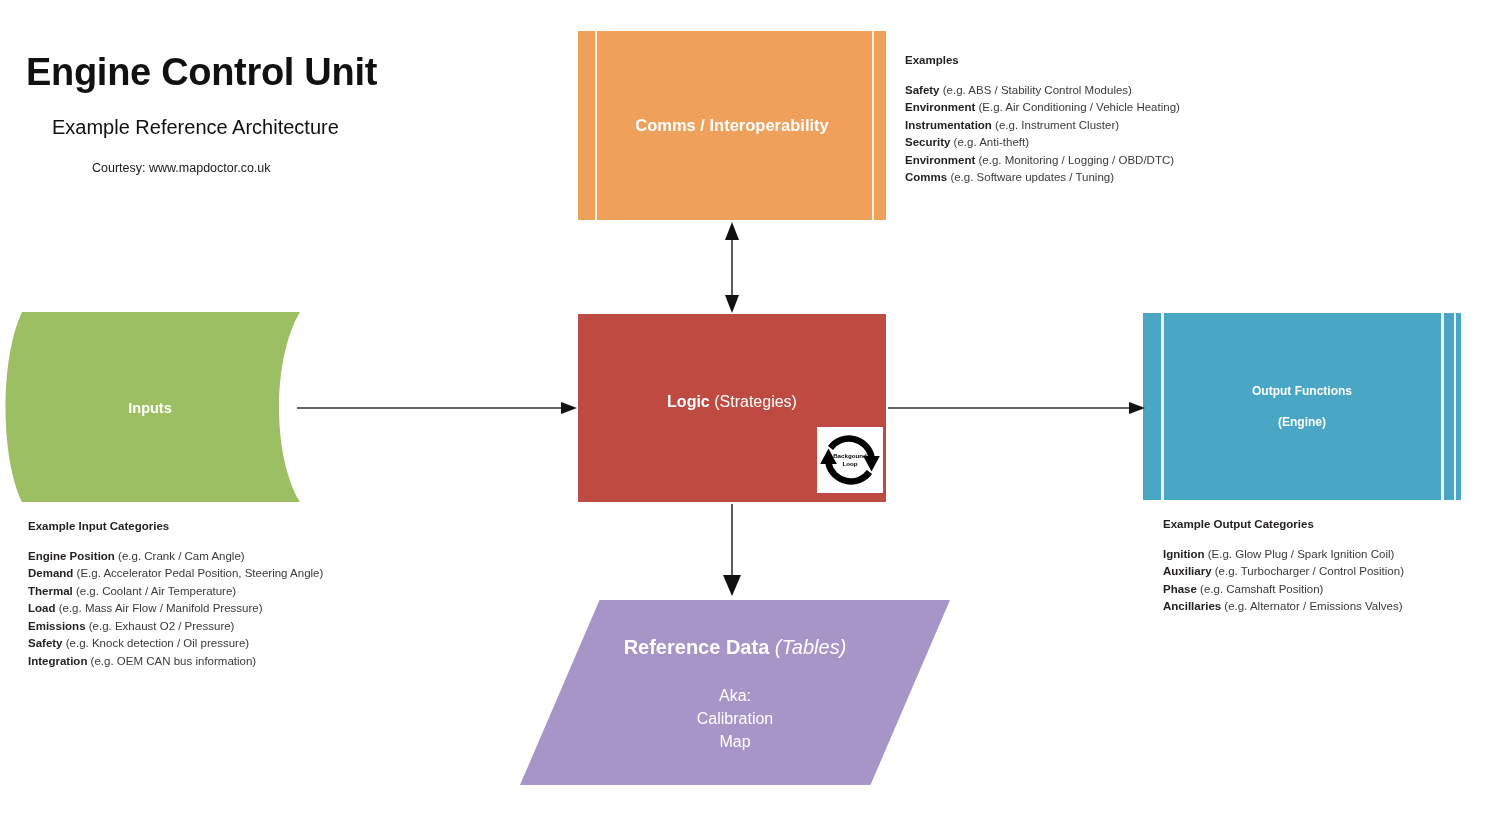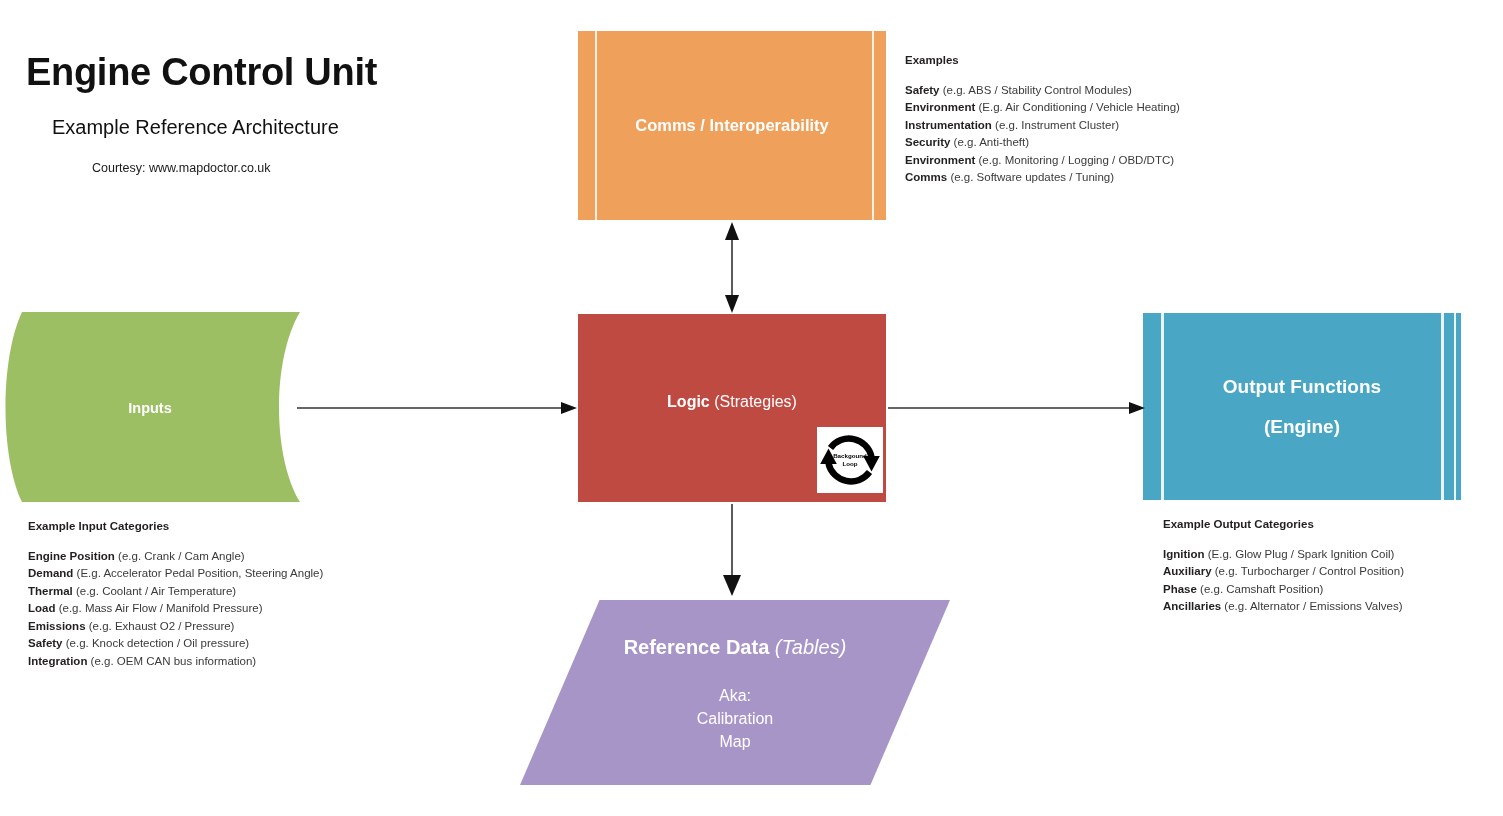--- a/index.html
+++ b/index.html
@@ -108,21 +108,21 @@
     background: #49A6C4;
     display: flex; align-items: center; justify-content: center;
   }
   #output-box .edge-line {
     position: absolute; top: 0; bottom: 0;
     width: 3px; background: #E9F4F8;
   }
   #output-box .edge-line.left  { left: 18px; }
   #output-box .edge-line.right { right: 17px; }
   #output-box .edge-line.right2 { right: 5px; width: 2px; }
-  #output-label { font-size: 19px; position: relative; z-index: 2; }
+  #output-label { font-size: 12px; position: relative; z-index: 2; }
   #output-label .title { font-weight: 700; display: block; }
   #output-label .sub { font-weight: 700; display: block; margin-top: 14px; }
 
   
   #refdata-wrap {
     position: absolute;
     left: 520px; top: 600px;
     width: 430px; height: 185px;
   }
   #refdata-shape {

